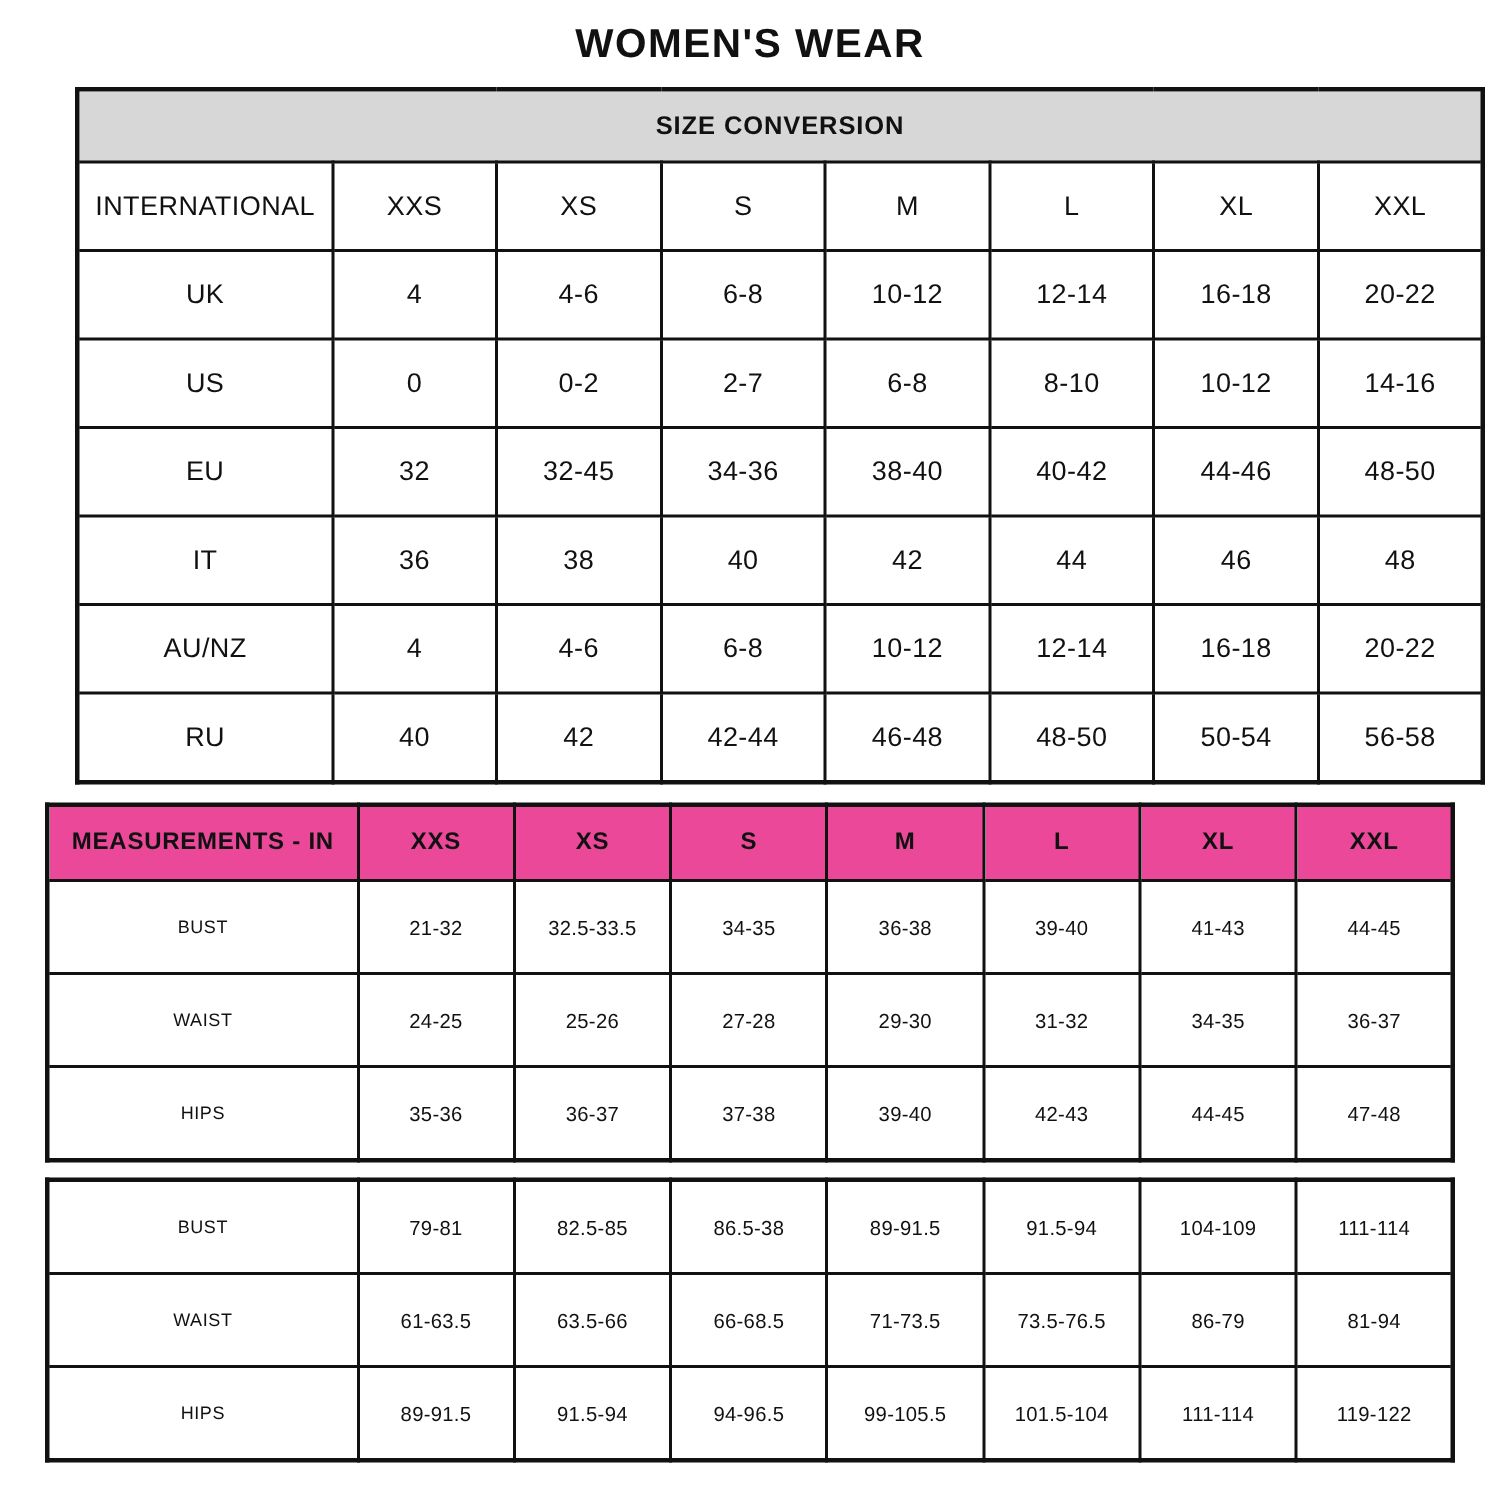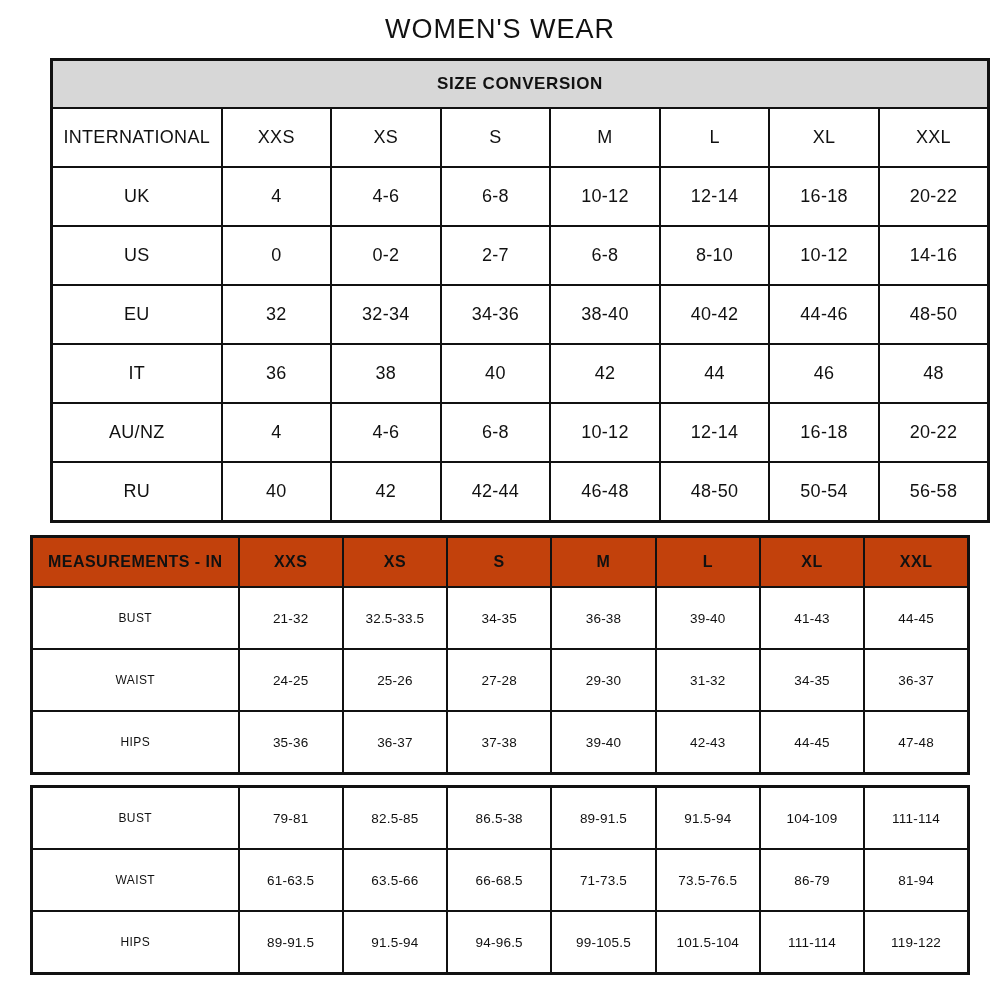--- a/index.html
+++ b/index.html
@@ -13,21 +13,21 @@
     width: 1000px;
     height: 1000px;
     box-sizing: border-box;
     padding: 14px 30px 0 30px;
     background: #ffffff;
   }
   .title {
     margin: 0 0 13px 0;
     text-align: center;
     font-size: 27px;
-    font-weight: 400;
+    font-weight: 700;
     letter-spacing: 1px;
     color: #111111;
   }
   table {
     border-collapse: collapse;
     table-layout: fixed;
     width: 940px;
     border: 3px solid #111111;
   }
   td {
@@ -52,21 +52,21 @@
   
   .tm { margin-bottom: 10px; }
   .tm col.c0 { width: 207px; }
   .tm td { height: 60px; font-size: 13.5px; letter-spacing: 0.2px; }
   .tm td.lbl { font-size: 12px; letter-spacing: 0.4px; }
   .tm tr.hd td {
     height: 48px;
     font-size: 16px;
     font-weight: 700;
     letter-spacing: 0.5px;
-    background: #c2410c;
+    background: #ec4899;
   }
 </style>
 </head>
 <body>
 
 <div class="page">
 
   <h1 class="title">WOMEN'S WEAR</h1>
 
   <table class="t1">
@@ -110,21 +110,21 @@
       <td>0-2</td>
       <td>2-7</td>
       <td>6-8</td>
       <td>8-10</td>
       <td>10-12</td>
       <td>14-16</td>
     </tr>
     <tr>
       <td>EU</td>
       <td>32</td>
-      <td>32-34</td>
+      <td>32-45</td>
       <td>34-36</td>
       <td>38-40</td>
       <td>40-42</td>
       <td>44-46</td>
       <td>48-50</td>
     </tr>
     <tr>
       <td>IT</td>
       <td>36</td>
       <td>38</td>

